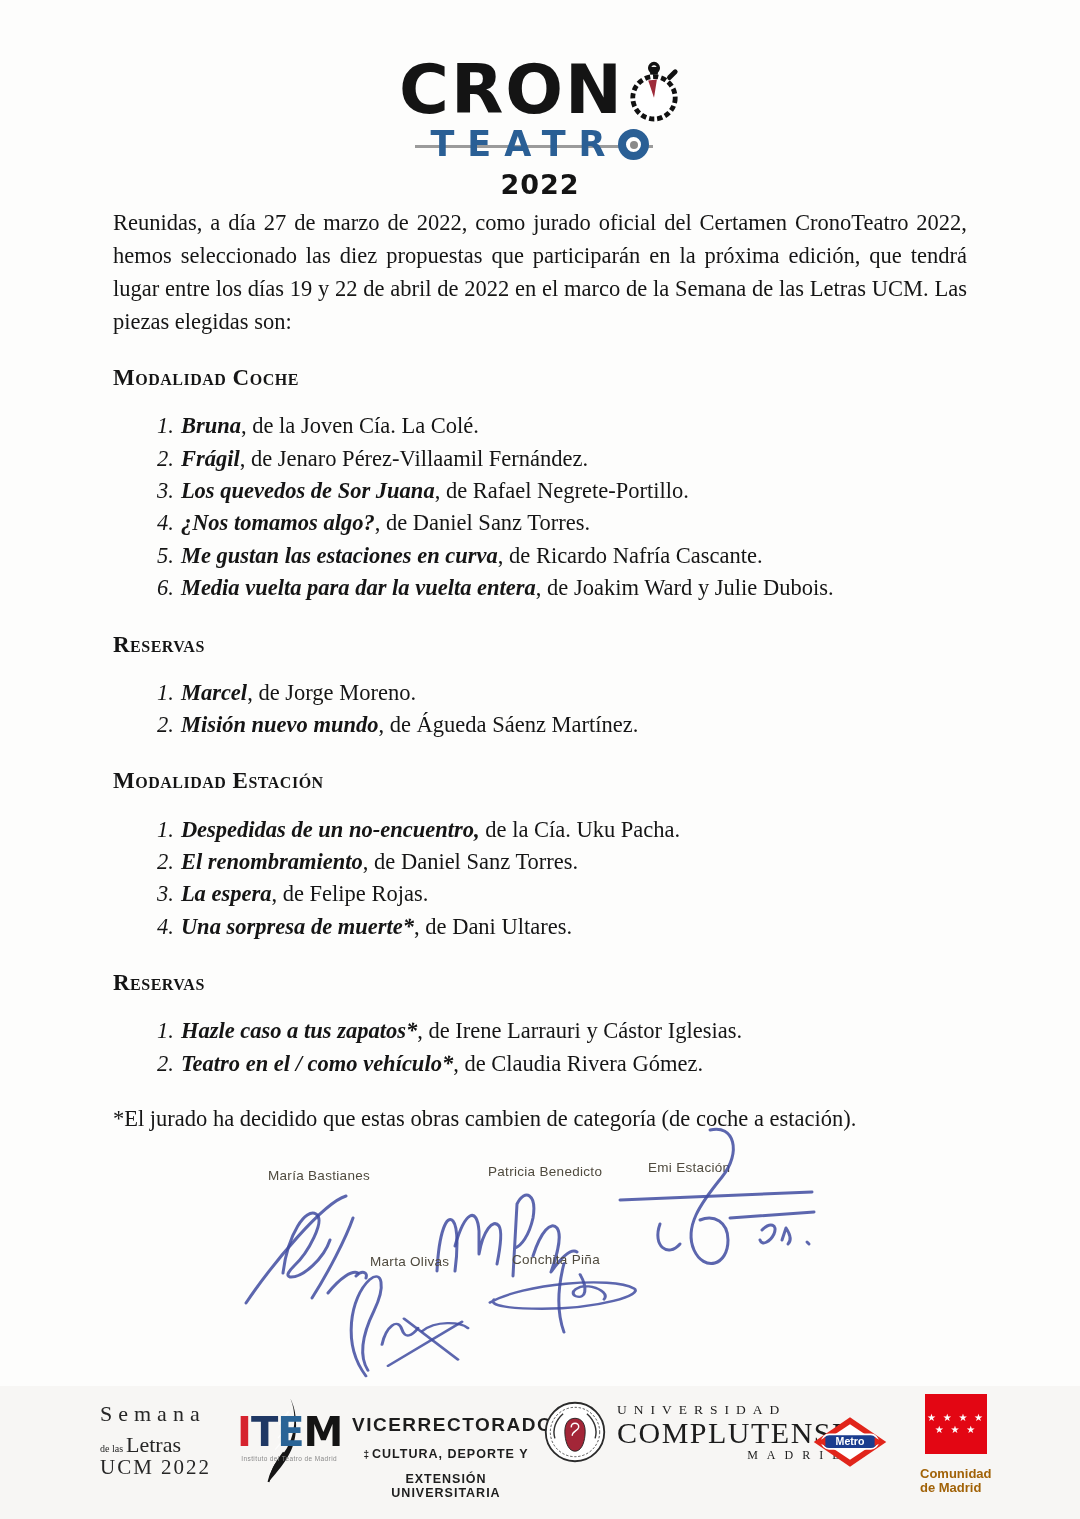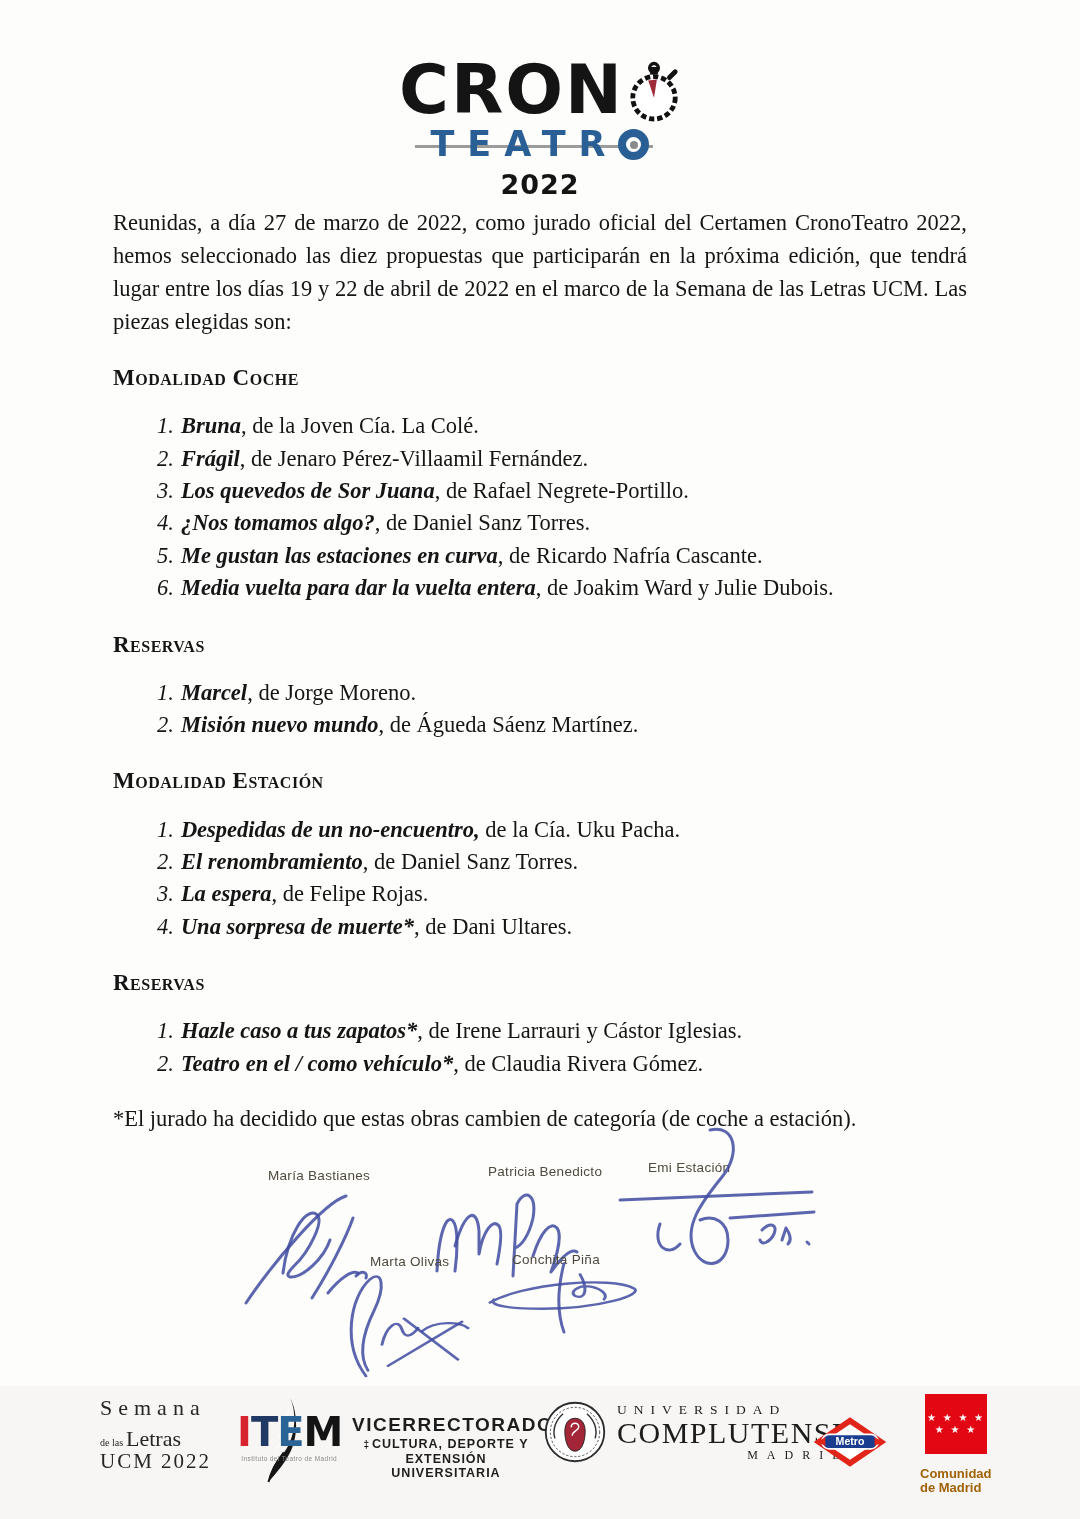--- a/index.html
+++ b/index.html
@@ -45,38 +45,38 @@
                font-size:13.5px; letter-spacing:.3px; color:#4f4a3e; }
   .sig-svg { position:absolute; }
   .sig-svg path { fill:none; stroke:#3f4ba0; stroke-width:3;
                   stroke-linecap:round; stroke-linejoin:round; opacity:.85; }
 
   
   .footer { position:absolute; top:1386px; left:0; width:1080px; height:133px;
             background:#f7f6f4; font-family:"Liberation Sans", sans-serif; }
   .f-block { position:absolute; }
 
-  .semana { left:100px; top:10px; display:flex; align-items:flex-start;gap:46px; }
+  .semana { left:100px; top:10px; display:flex; align-items:center;gap:46px; }
   .semana-text { font-family:"Liberation Serif", serif; color:#262626; line-height:1.05; }
   .semana-l1 { font-size:22px; letter-spacing:6px; }
   .semana-l2 { font-size:22px;margin-top:8px; }
   .semana-l2 .tiny { font-size:10px; letter-spacing:0; margin-right:3px; }
   .semana-l3 { font-size:21px; letter-spacing:2px; }
   .feather { width:36px; height:88px; margin-left:4px; }
 
   .item-logo { left:237px; top:26px; width:100px; text-align:right; }
   .item-letters { font-family:"DejaVu Sans", sans-serif; font-weight:800;
                   font-size:40px; line-height:1; letter-spacing:-1px; }
   .item-l1 { color:#d6232e; } .item-l2 { color:#1f3864; }
   .item-l3 { color:#2a6496; } .item-l4 { color:#141414; }
   .item-caption { font-size:6.5px; letter-spacing:.4px; color:#8a8a8a; margin-top:3px; }
 
   .vicer { left:352px; top:28px; width:188px; text-align:center; color:#1d1d1d; }
   .vicer-l1 { font-weight:bold; font-size:19px; letter-spacing:1.5px; }
-  .vicer-l2, .vicer-l3 { font-weight:bold; font-size:12.5px; letter-spacing:1px; margin-top:1px; }
+  .vicer-l2, .vicer-l3 { font-weight:bold; font-size:12.5px; letter-spacing:1px; margin-top:11px; }
   .vicer-icon { font-size:10px; margin-right:2px; }
 
   .ucm { left:543px; top:14px; display:flex; align-items:center; }
   .ucm-crest { width:64px; height:64px; margin-right:10px; }
   .ucm-text { font-family:"Liberation Serif", serif; color:#1c1c1c; line-height:1.05; }
   .ucm-l1 { font-size:13.5px; letter-spacing:7px; }
   .ucm-l2 { font-size:30px; letter-spacing:1.5px; }
   .ucm-l3 { font-size:12px; letter-spacing:9px; text-align:right; margin-right:2px; }
 
   .metro { left:812px; top:30px; }

